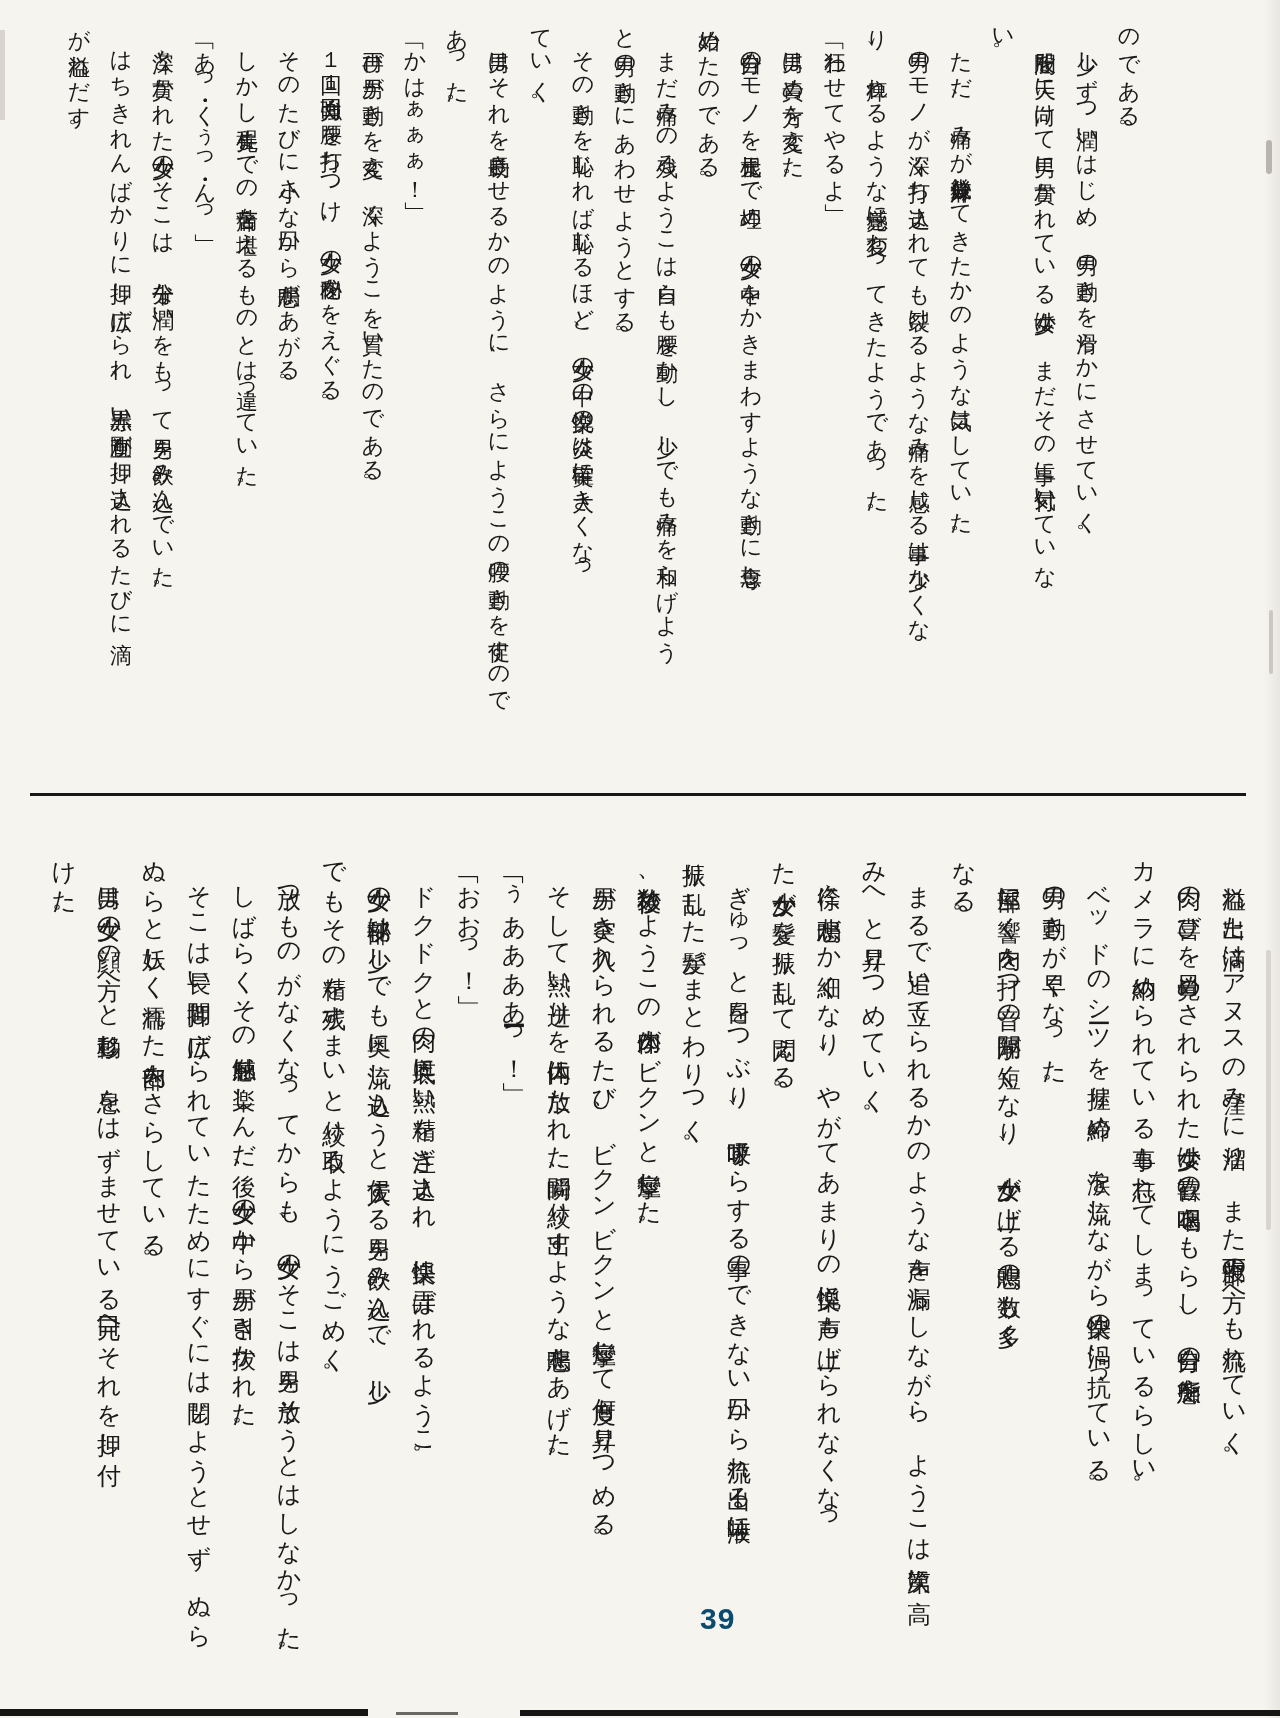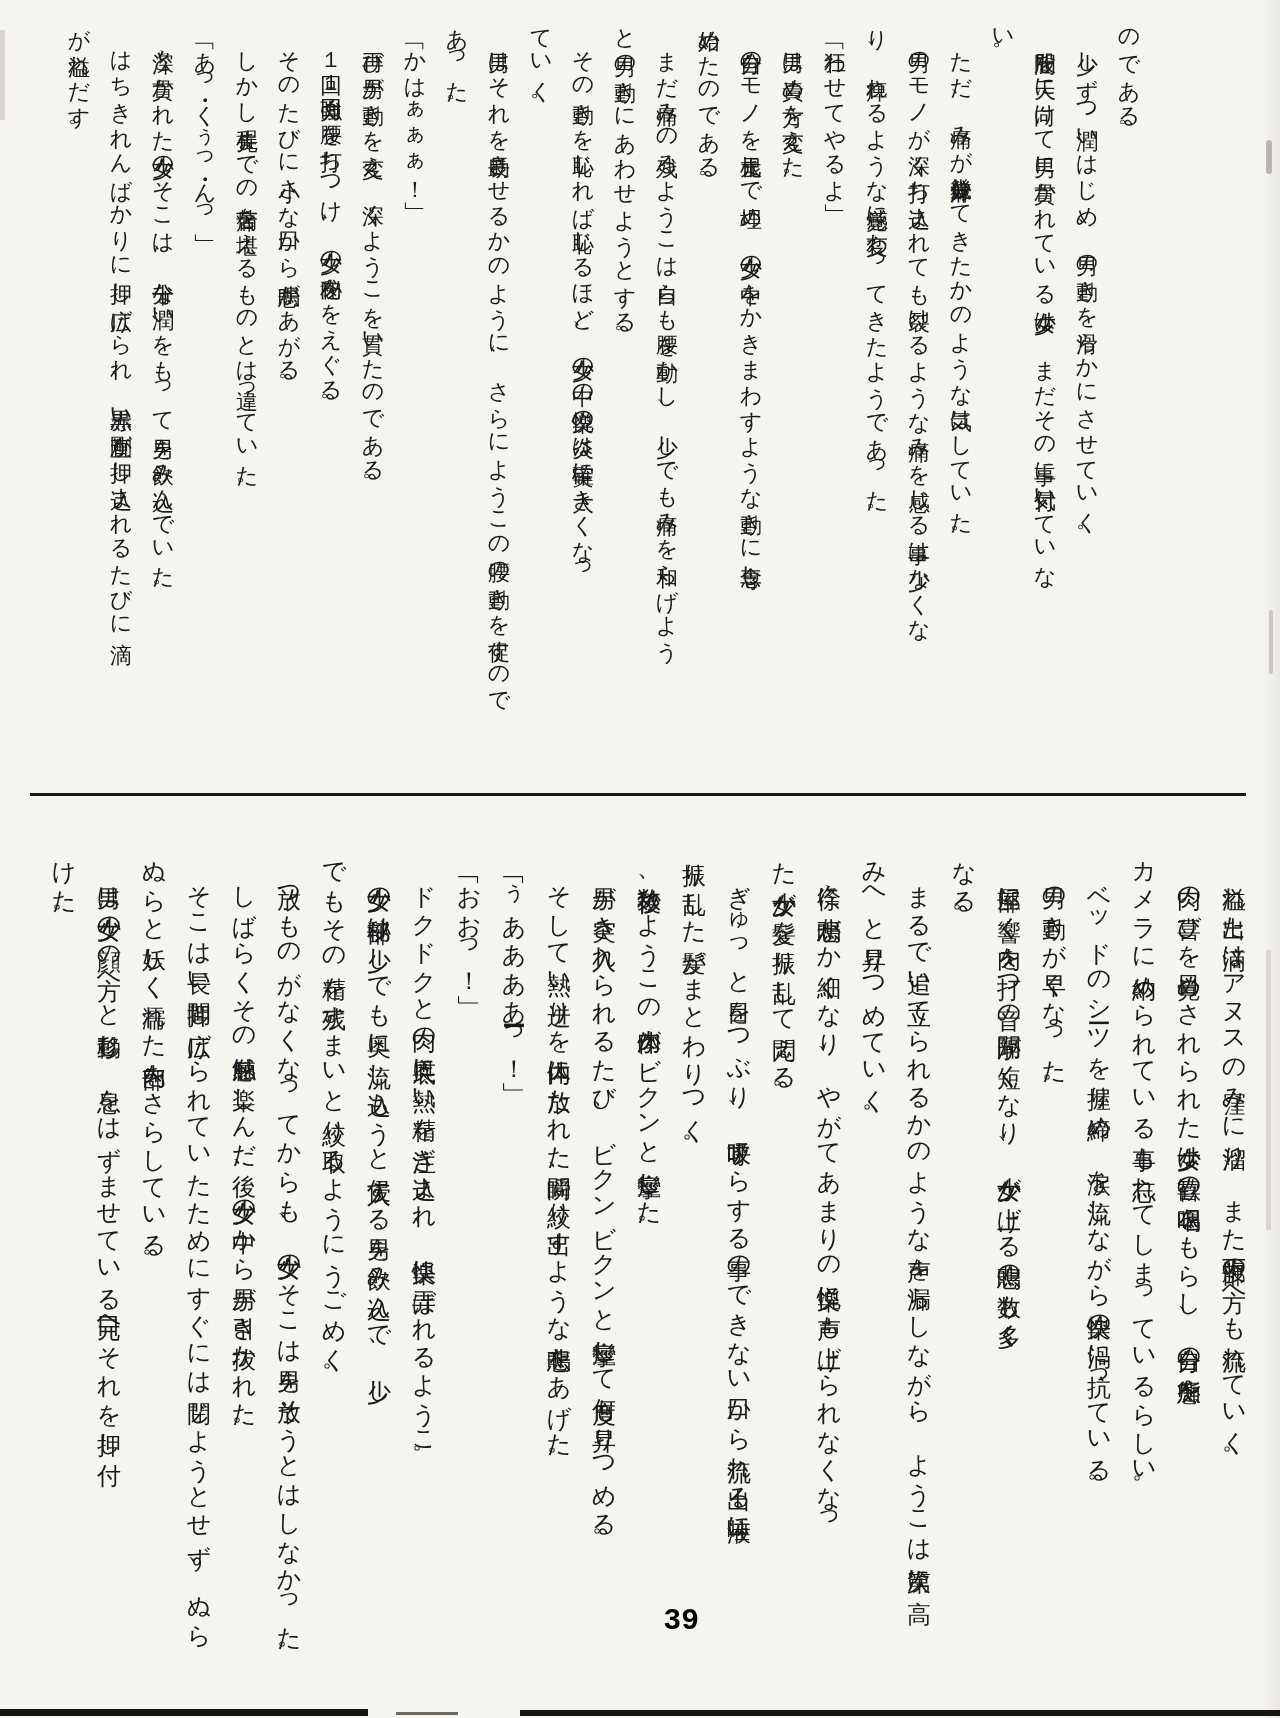--- a/index.html
+++ b/index.html
@@ -52,26 +52,26 @@
   .divider {
     position: absolute;
     left: 30px;
     top: 793px;
     width: 1216px;
     height: 3px;
     background: #171717;
   }
   .page-number {
     position: absolute;
-    left: 664px;
+    left: 700px;
     top: 1602px;
     font-family: "Liberation Sans", "DejaVu Sans", sans-serif;
     font-weight: bold;
     font-size: 30px;
-    color: #000000;
+    color: #0c4a6e;
     letter-spacing: 1px;
   }
 
   
   .artifact { position: absolute; pointer-events: none; }
   .edge-band-right {
     right: 0; top: 0; width: 16px; height: 100%;
     background: linear-gradient(to right, rgba(0,0,0,0), rgba(120,112,100,0.10));
   }
   .mark-right-1 { left: 1266px; top: 140px;  width: 6px; height: 34px;  background: #b9b5ae; border-radius: 3px; }

